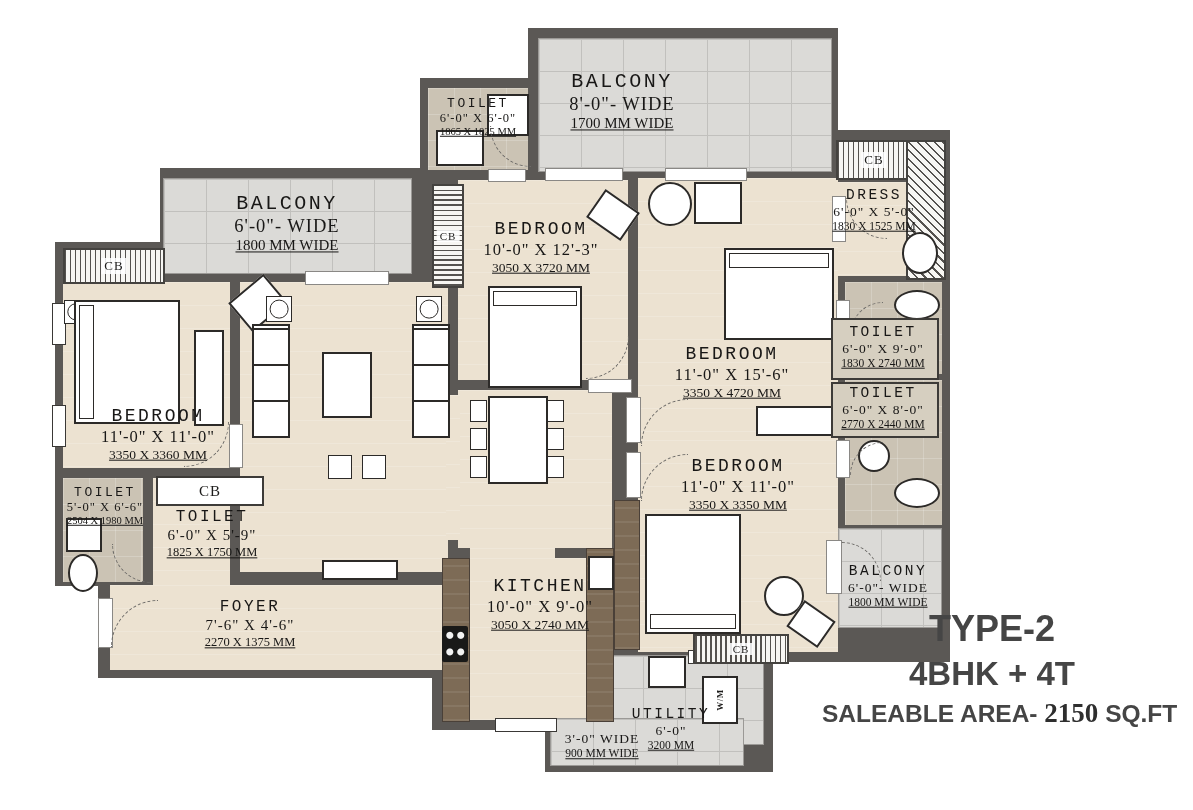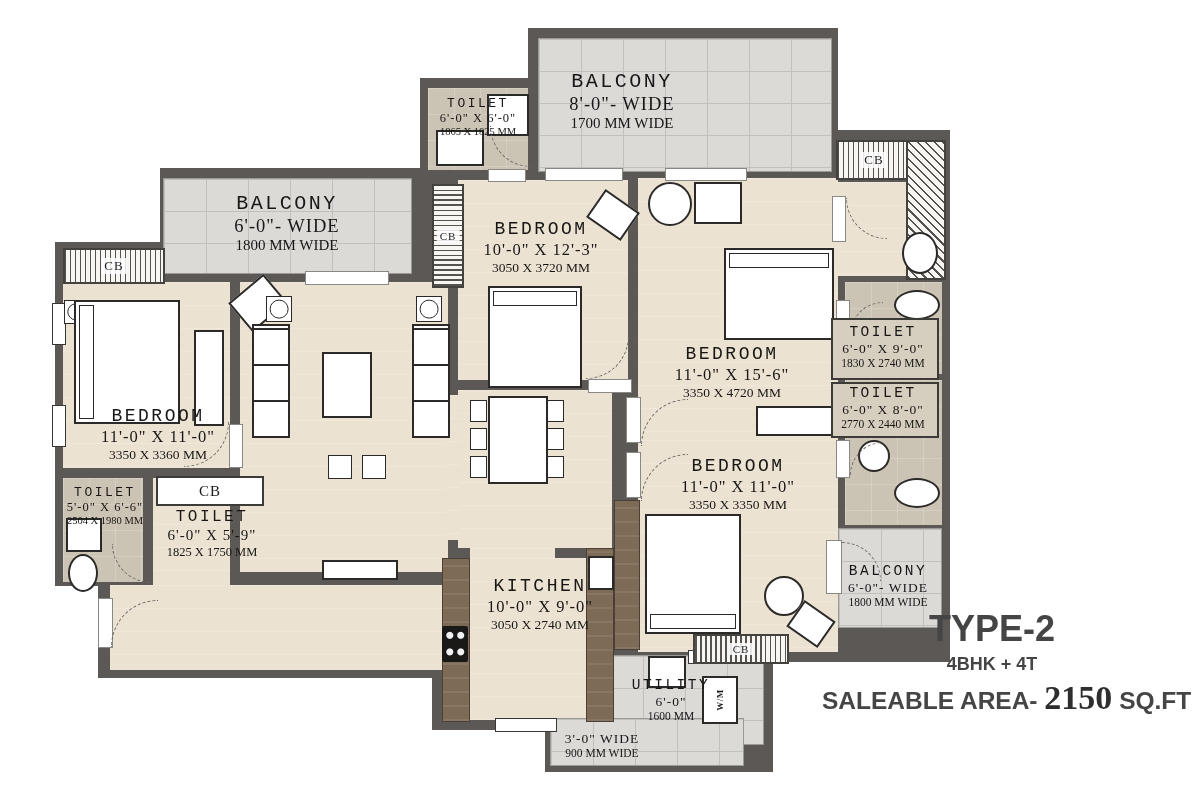--- a/index.html
+++ b/index.html
@@ -15,21 +15,21 @@
   .tile{position:absolute;background:#dbdad7;background-image:linear-gradient(#c1c0bd 1px,transparent 1px),linear-gradient(90deg,#c1c0bd 1px,transparent 1px);background-size:42px 32px;border:1px solid #9b9996;}
   
   .hatch-v{position:absolute;background:#f7f6f3;background-image:repeating-linear-gradient(90deg,#55524f 0 1.5px,transparent 1.5px 5px);border:2px solid #44423f;}
   .hatch-h{position:absolute;background:#f7f6f3;background-image:repeating-linear-gradient(0deg,#55524f 0 1.5px,transparent 1.5px 5px);border:2px solid #44423f;}
   .hatch-d{position:absolute;background:#f7f6f3;background-image:repeating-linear-gradient(45deg,#55524f 0 1.5px,transparent 1.5px 6px);border:2px solid #44423f;}
   .cbtxt{position:absolute;left:50%;top:50%;transform:translate(-50%,-50%);background:#ffffffd9;padding:0 3px;font-size:13px;letter-spacing:1px;}
   
   .rl{position:absolute;transform:translate(-50%,-50%);text-align:center;line-height:1.18;white-space:nowrap;color:#181716;}
   .rl .nm{display:block;letter-spacing:2.5px;font-family:Liberation Mono, monospace;}
   .rl .ft{display:block;letter-spacing:1px;}
-  .rl .mm{display:block;}
+  .rl .mm{display:block;text-decoration:underline;}
   .lg .nm{font-size:20px}.lg .ft{font-size:18.5px}.lg .mm{font-size:15px}
   .md .nm{font-size:18px}.md .ft{font-size:16.5px}.md .mm{font-size:13.5px}
   .smd .nm{font-size:16px}.smd .ft{font-size:15px}.smd .mm{font-size:12.5px}
   .sm .nm{font-size:14.5px}.sm .ft{font-size:13.5px}.sm .mm{font-size:11.5px}
   .xs .nm{font-size:13px}.xs .ft{font-size:12.5px}.xs .mm{font-size:10.5px}
   .lblbox{position:absolute;background:#d6cfc0;border:2px solid #3d3b38;}
   .cbbox{position:absolute;background:#fff;border:2px solid #3d3b38;text-align:center;font-size:15px;letter-spacing:1px;line-height:26px;}
   
   .arc{position:absolute;border:1.5px dashed #6e6c69;}
   .arc-tl{border-top-left-radius:100%;border-right:none;border-bottom:none;}
@@ -48,23 +48,23 @@
   .stove{position:absolute;background:#191918;border-radius:2px;
     background-image:radial-gradient(circle at 30% 26%,#f2f2f2 3px,transparent 4px),radial-gradient(circle at 72% 26%,#f2f2f2 3px,transparent 4px),radial-gradient(circle at 30% 72%,#f2f2f2 3px,transparent 4px),radial-gradient(circle at 72% 72%,#f2f2f2 3px,transparent 4px);}
   .fan{position:absolute;background:#fff;border:1.5px solid #2c2a28;}
   .fan::before{content:"";position:absolute;left:50%;top:50%;width:70%;height:70%;transform:translate(-50%,-50%);border:1.5px solid #2c2a28;border-radius:50%;}
   .wm-text{position:absolute;left:50%;top:50%;transform:translate(-50%,-50%) rotate(-90deg);font-size:9px;font-weight:bold;letter-spacing:.5px;}
   .rot35{transform:rotate(35deg);} .rot-40{transform:rotate(-40deg);}
   
   .title{position:absolute;left:822px;top:606px;width:340px;text-align:center;
          font-family:"Liberation Sans",sans-serif;color:#454545;font-weight:bold;line-height:1.3;}
   .title .t1{font-size:36px;display:block;}
-  .title .t2{font-size:18px;display:block;}
+  .title .t2{font-size:33px;display:block;}
   .title .t3{font-size:24.5px;display:block;white-space:nowrap;}
-  .title .big{font-family:"Liberation Serif",serif;font-size:34px;color:#2e2e2e;}
+  .title .big{font-family:"Liberation Serif",serif;font-size:27px;color:#2e2e2e;}
 </style>
 </head>
 <body>
 
 <div class="canvas">
 
   <div class="slab" style="left:160px;top:168px;width:790px;height:418px;"></div>
   <div class="slab" style="left:55px;top:242px;width:110px;height:344px;"></div>
   <div class="slab" style="left:420px;top:78px;width:116px;height:100px;"></div>
   <div class="slab" style="left:528px;top:28px;width:310px;height:150px;"></div>
@@ -199,20 +199,25 @@
   <div class="rl xs" style="left:478px;top:117px;">
     <span class="nm">TOILET</span>
     <span class="ft">6'-0" X 6'-0"</span>
     <span class="mm">1865 X 1825 MM</span>
     </div>
   <div class="rl lg" style="left:622px;top:102px;">
     <span class="nm">BALCONY</span>
     <span class="ft">8'-0"- WIDE</span>
     <span class="mm">1700 MM WIDE</span>
     </div>
+  <div class="rl sm" style="left:874px;top:210px;">
+    <span class="nm">DRESS</span>
+    <span class="ft">6'-0" X 5'-0"</span>
+    <span class="mm">1830 X 1525 MM</span>
+    </div>
   <div class="rl lg" style="left:287px;top:224px;">
     <span class="nm">BALCONY</span>
     <span class="ft">6'-0"- WIDE</span>
     <span class="mm">1800 MM WIDE</span>
     </div>
   <div class="rl md" style="left:541px;top:247px;">
     <span class="nm">BEDROOM</span>
     <span class="ft">10'-0" X 12'-3"</span>
     <span class="mm">3050 X 3720 MM</span>
     </div>
@@ -244,34 +249,39 @@
   <div class="rl xs" style="left:105px;top:506px;">
     <span class="nm">TOILET</span>
     <span class="ft">5'-0" X 6'-6"</span>
     <span class="mm">2504 X 1980 MM</span>
     </div>
   <div class="rl smd" style="left:212px;top:534px;">
     <span class="nm">TOILET</span>
     <span class="ft">6'-0" X 5'-9"</span>
     <span class="mm">1825 X 1750 MM</span>
     </div>
+  <div class="rl smd" style="left:250px;top:624px;">
+    <span class="nm">FOYER</span>
+    <span class="ft">7'-6" X 4'-6"</span>
+    <span class="mm">2270 X 1375 MM</span>
+    </div>
   <div class="rl md" style="left:540px;top:604px;">
     <span class="nm">KITCHEN</span>
     <span class="ft">10'-0" X 9'-0"</span>
     <span class="mm">3050 X 2740 MM</span>
     </div>
   <div class="rl sm" style="left:888px;top:586px;">
     <span class="nm">BALCONY</span>
     <span class="ft">6'-0"- WIDE</span>
     <span class="mm">1800 MM WIDE</span>
     </div>
-  <div class="rl sm" style="left:671px;top:700px;text-align:center;">
+  <div class="rl sm" style="left:671px;top:729px;text-align:center;">
     <span class="nm">UTILITY</span>
     <span class="ft">6'-0"</span>
-    <span class="mm">1600 MM</span>
+    <span class="mm">3200 MM</span>
     </div>
   <div class="rl sm" style="left:602px;top:746px;">
     <span class="ft">3'-0" WIDE</span>
     <span class="mm">900 MM WIDE</span>
     </div>
 
   <div class="title">
     <span class="t1">TYPE-2</span>
     <span class="t2">4BHK + 4T</span>
     <span class="t3">

